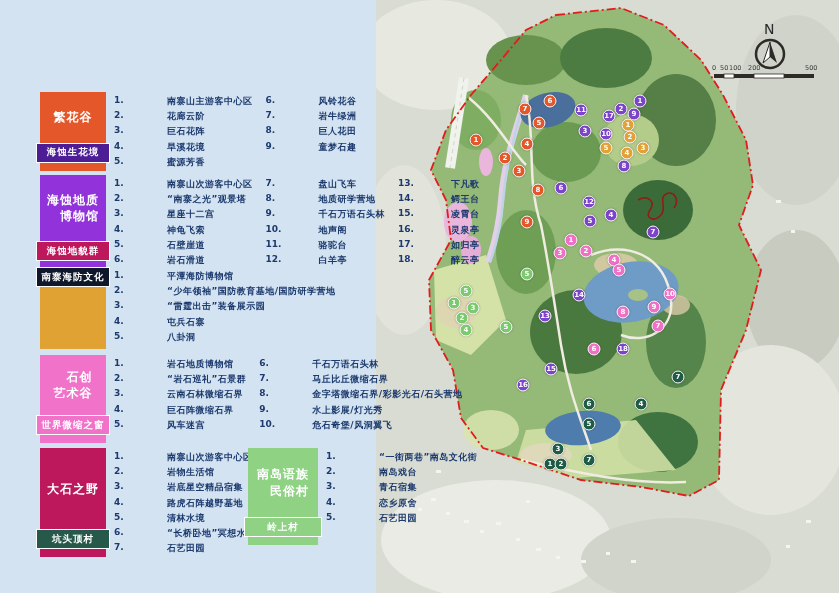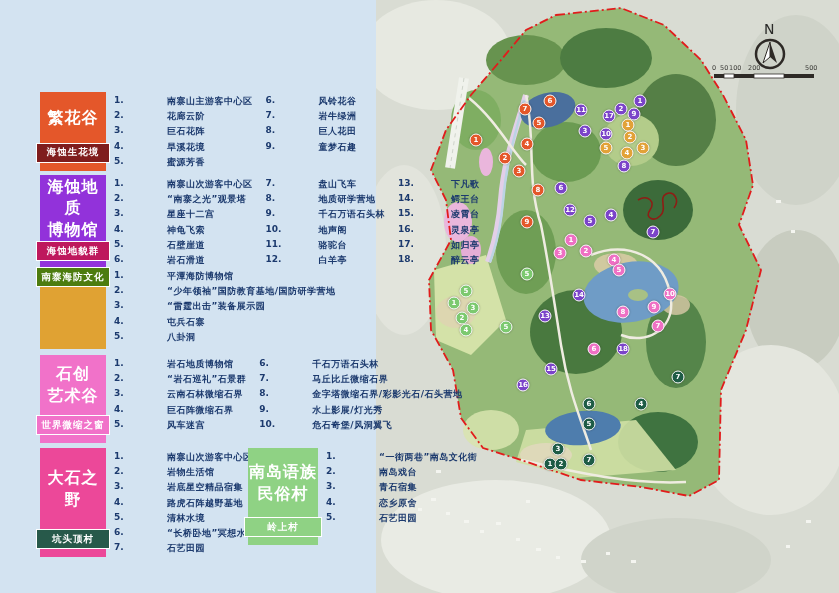--- a/index.html
+++ b/index.html
@@ -4,22 +4,22 @@
 <style>
   html,body{margin:0;padding:0;background:#fff;}
   .page{position:relative;width:839px;height:593px;overflow:hidden;background:#fff;
         font-family:"DejaVu Sans","Liberation Sans",sans-serif;}
   .left-bg{position:absolute;left:0;top:0;width:376px;height:593px;background:#d3e3f1;}
   .map{position:absolute;left:376px;top:0;width:463px;height:593px;}
   .map svg{position:absolute;left:0;top:0;}
   
   .legend-group{position:absolute;display:flex;gap:8px;z-index:6;}
   .gbox{width:66px;flex:none;display:flex;flex-direction:column;color:#fff;}
-  .gtitle{flex:1;display:flex;align-items:center;justify-content:center;text-align:center;
-          font-size:16px;font-weight:bold;line-height:1.35;white-space:pre-line;letter-spacing:1px;}
+  .gtitle{flex:1;display:flex;align-items:center;justify-content:center;text-align:right;
+          font-size:12px;font-weight:bold;line-height:1.35;white-space:pre-line;letter-spacing:1px;}
   .gsub{margin:0 -4px 8px -4px;border:1.5px solid #fff;font-size:9.5px;font-weight:bold;
         padding:2.5px 2px;text-align:center;letter-spacing:1px;}
   .gitems{display:flex;gap:13px;padding-top:3px;}
   .grow{display:flex;align-items:flex-start;height:15.2px;font-size:9px;font-weight:bold;color:#1c3a6e;}
   .gnum{width:17px;flex:none;}
   .glabel{white-space:nowrap;letter-spacing:0.5px;padding-left:36px;}
   
   .marker{position:absolute;width:13px;height:13px;border-radius:50%;border:1.5px solid #fff;
           box-sizing:border-box;display:flex;align-items:center;justify-content:center;
           color:#fff;font-size:7px;font-weight:bold;transform:translate(-50%,-50%);
@@ -28,21 +28,21 @@
 </head>
 <body>
 
 <div class="page">
 
   <div class="left-bg"></div>
 
   <section class="legend-group" style="left:40px;top:92px">
     <div class="gbox" style="min-height: 74px; background: rgb(228, 87, 42);">
       <div class="gtitle">繁花谷</div>
-      <div class="gsub" style="background: #7f1d1d;">海蚀生花境</div>
+      <div class="gsub" style="background: #4c1d95;">海蚀生花境</div>
     </div>
     <div class="gitems">
         <div class="gcol">
           <div class="grow">
             <span class="gnum">1.</span>
             <span class="glabel">南寨山主游客中心区</span>
           </div>
           <div class="grow">
             <span class="gnum">2.</span>
             <span class="glabel">花廊云阶</span>
@@ -164,21 +164,21 @@
           <div class="grow">
             <span class="gnum">18.</span>
             <span class="glabel">醉云亭</span>
           </div>
         </div>
       </div>
   </section>
 
   <section class="legend-group" style="left:40px;top:267px">
     <div class="gbox" style="min-height: 82px; background: rgb(224, 162, 51);">
-      <div class="gsub" style="background: #4d7c0f;">南寨海防文化</div>
+      <div class="gsub" style="background: #0f172a;">南寨海防文化</div>
     </div>
     <div class="gitems">
         <div class="gcol">
           <div class="grow">
             <span class="gnum">1.</span>
             <span class="glabel">平潭海防博物馆</span>
           </div>
           <div class="grow">
             <span class="gnum">2.</span>
             <span class="glabel">“少年领袖”国防教育基地/国防研学营地</span>
@@ -247,21 +247,21 @@
           </div>
           <div class="grow">
             <span class="gnum">10.</span>
             <span class="glabel">危石奇堡/风洞翼飞</span>
           </div>
         </div>
       </div>
   </section>
 
   <section class="legend-group" style="left:40px;top:448px">
-    <div class="gbox" style="min-height: 97px; background: #ec4899;">
+    <div class="gbox" style="min-height: 97px; background: #be185d;">
       <div class="gtitle">大石之野</div>
       <div class="gsub" style="background: rgb(39, 89, 74);">坑头顶村</div>
     </div>
     <div class="gitems">
         <div class="gcol">
           <div class="grow">
             <span class="gnum">1.</span>
             <span class="glabel">南寨山次游客中心区</span>
           </div>
           <div class="grow">
@@ -439,21 +439,21 @@
         <div class="marker" style="left: 245px; top: 109px; background: rgb(123, 68, 201);">2</div>
         <div class="marker" style="left: 209px; top: 131px; background: rgb(123, 68, 201);">3</div>
         <div class="marker" style="left: 235px; top: 215px; background: rgb(123, 68, 201);">4</div>
         <div class="marker" style="left: 214px; top: 221px; background: rgb(123, 68, 201);">5</div>
         <div class="marker" style="left: 185px; top: 188px; background: rgb(123, 68, 201);">6</div>
         <div class="marker" style="left: 277px; top: 232px; background: rgb(123, 68, 201);">7</div>
         <div class="marker" style="left: 248px; top: 166px; background: rgb(123, 68, 201);">8</div>
         <div class="marker" style="left: 258px; top: 114px; background: rgb(123, 68, 201);">9</div>
         <div class="marker" style="left: 230px; top: 134px; background: rgb(123, 68, 201);">10</div>
         <div class="marker" style="left: 205px; top: 110px; background: rgb(123, 68, 201);">11</div>
-        <div class="marker" style="left: 194px; top: 202px; background: rgb(123, 68, 201); margin-top: 8px;">12</div>
+        <div class="marker" style="left: 213px; top: 202px; background: rgb(123, 68, 201);">12</div>
         <div class="marker" style="left: 169px; top: 316px; background: rgb(123, 68, 201);">13</div>
         <div class="marker" style="left: 203px; top: 295px; background: rgb(123, 68, 201);">14</div>
         <div class="marker" style="left: 175px; top: 369px; background: rgb(123, 68, 201);">15</div>
         <div class="marker" style="left: 147px; top: 385px; background: rgb(123, 68, 201);">16</div>
         <div class="marker" style="left: 233px; top: 116px; background: rgb(123, 68, 201);">17</div>
         <div class="marker" style="left: 247px; top: 349px; background: rgb(123, 68, 201);">18</div>
         <div class="marker" style="left: 252px; top: 125px; background: rgb(226, 162, 56);">1</div>
         <div class="marker" style="left: 254px; top: 137px; background: rgb(226, 162, 56);">2</div>
         <div class="marker" style="left: 267px; top: 148px; background: rgb(226, 162, 56);">3</div>
         <div class="marker" style="left: 251px; top: 153px; background: rgb(226, 162, 56);">4</div>

